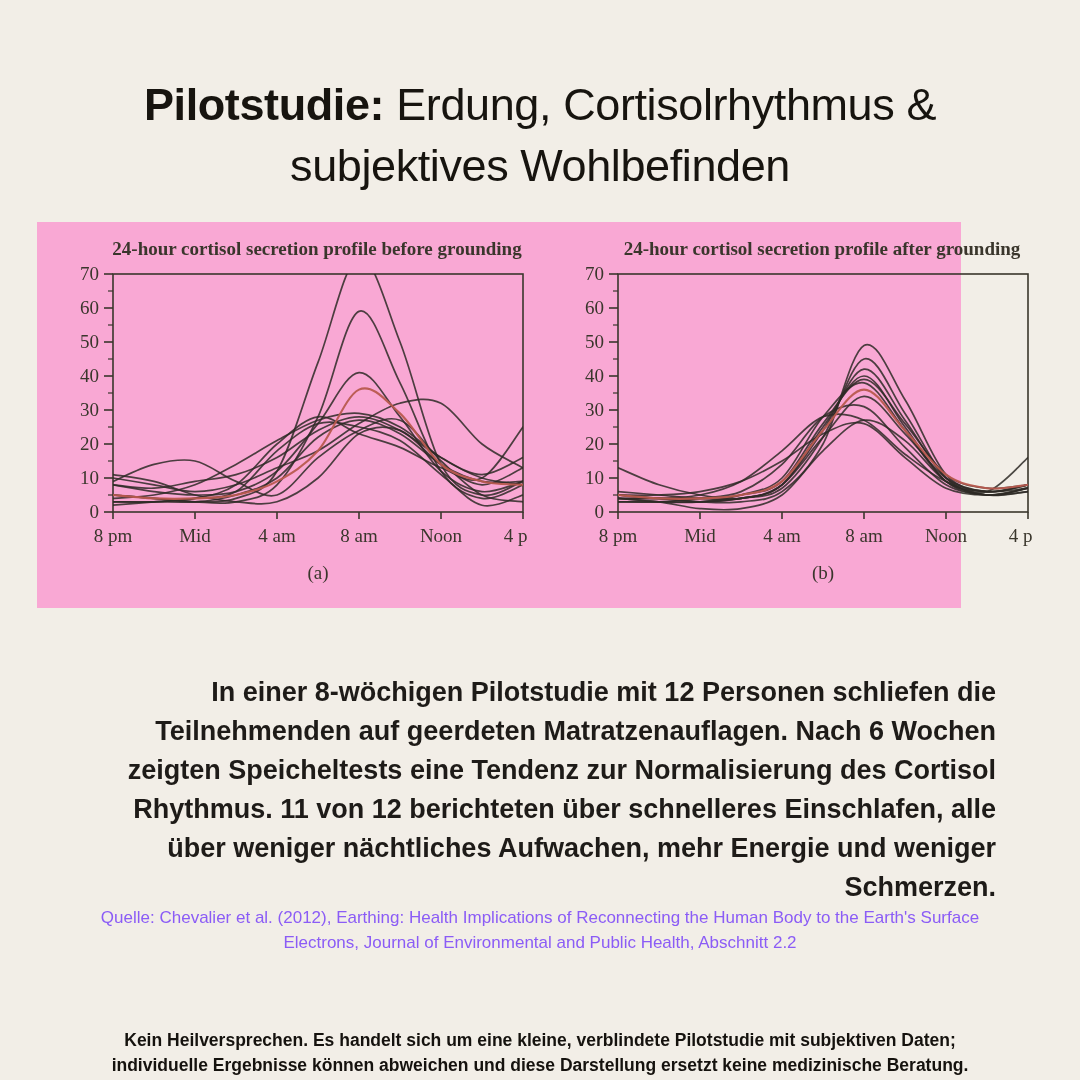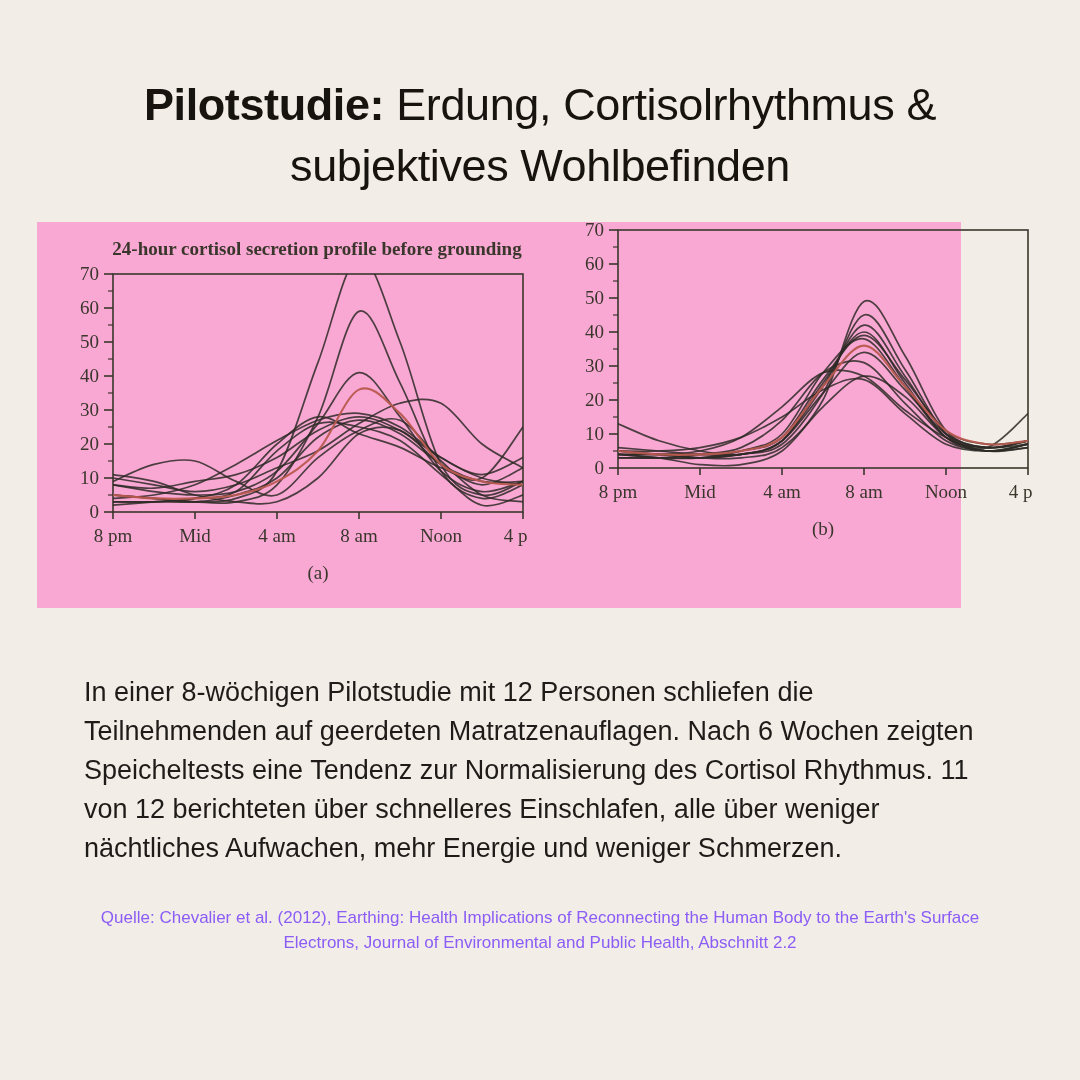--- a/index.html
+++ b/index.html
@@ -18,21 +18,21 @@
   .chart.right{left:525px;}
   .chart-title{margin-top:16px;margin-left:50px;width:420px;height:28px;text-align:center;
     font-family:"Liberation Serif","DejaVu Serif",serif;font-size:19px;font-weight:700;
     color:#3a362c;white-space:nowrap;}
   .chart-caption{margin-left:56px;width:410px;text-align:center;
     font-family:"Liberation Serif","DejaVu Serif",serif;font-size:19px;color:#3a362c;margin-top:-4px;}
   svg.plot{display:block;}
 
   
   .lead{position:absolute;top:646px;left:50%;transform:translateX(-50%);width:912px;
-    text-align:left;font-size:27px;line-height:39px;color:#1e1b18;font-weight:400;}
+    text-align:right;font-size:27px;line-height:39px;color:#1e1b18;font-weight:700;}
 
   
   .source{position:absolute;top:906px;left:50%;transform:translateX(-50%);width:880px;
     text-align:center;font-size:17px;line-height:24.5px;color:#8b5cf6;}
   .source .url{display:block;}
 
   
   .disclaimer{position:absolute;top:1010px;left:50%;transform:translateX(-50%);width:926px;
     text-align:center;font-size:17.5px;line-height:25px;font-weight:700;color:#15120e;}
 </style>
@@ -101,20 +101,21 @@
             <path d="M56.0,229.0C62.8,229.6 83.3,231.3 97.0,232.4C110.7,233.5 124.3,236.4 138.0,235.8C151.7,235.2 165.3,233.0 179.0,229.0C192.7,225.0 206.3,221.6 220.0,212.0C233.7,202.4 247.3,180.8 261.0,171.2C274.7,161.6 288.3,154.8 302.0,154.2C315.7,153.6 329.3,160.4 343.0,167.8C356.7,175.2 370.3,190.5 384.0,198.4C397.7,206.3 411.3,212.6 425.0,215.4C438.7,218.2 459.2,215.4 466.0,215.4" fill="none" stroke="#2e2a26" stroke-width="1.7" stroke-opacity="0.85" stroke-linecap="round"></path>
             <path d="M56.0,218.8C62.8,219.4 83.3,222.8 97.0,222.2C110.7,221.6 124.3,217.7 138.0,215.4C151.7,213.1 165.3,212.6 179.0,208.6C192.7,204.6 206.3,199.0 220.0,191.6C233.7,184.2 247.3,171.2 261.0,164.4C274.7,157.6 288.3,150.8 302.0,150.8C315.7,150.8 329.3,157.6 343.0,164.4C356.7,171.2 370.3,184.2 384.0,191.6C397.7,199.0 411.3,208.6 425.0,208.6C438.7,208.6 459.2,194.4 466.0,191.6" fill="none" stroke="#2e2a26" stroke-width="1.7" stroke-opacity="0.85" stroke-linecap="round"></path>
             <path d="M56.0,239.2C62.8,238.6 83.3,236.9 97.0,235.8C110.7,234.7 124.3,235.2 138.0,232.4C151.7,229.6 165.3,227.9 179.0,218.8C192.7,209.7 206.3,189.3 220.0,178.0C233.7,166.7 247.3,152.5 261.0,150.8C274.7,149.1 288.3,162.7 302.0,167.8C315.7,172.9 329.3,175.7 343.0,181.4C356.7,187.1 370.3,196.7 384.0,201.8C397.7,206.9 411.3,218.8 425.0,212.0C438.7,205.2 459.2,169.5 466.0,161.0" fill="none" stroke="#2e2a26" stroke-width="1.7" stroke-opacity="0.85" stroke-linecap="round"></path>
             <path d="M56.0,229.0C62.8,229.6 83.3,231.8 97.0,232.4C110.7,233.0 124.3,233.0 138.0,232.4C151.7,231.8 165.3,231.8 179.0,229.0C192.7,226.2 206.3,222.8 220.0,215.4C233.7,208.0 247.3,200.1 261.0,184.8C274.7,169.5 288.3,129.8 302.0,123.6C315.7,117.4 329.3,134.9 343.0,147.4C356.7,159.9 370.3,187.1 384.0,198.4C397.7,209.7 411.3,212.0 425.0,215.4C438.7,218.8 459.2,218.2 466.0,218.8" fill="none" stroke="#b85a4e" stroke-width="2.1" stroke-opacity="0.95" stroke-linecap="round"></path>
           </g>
         </svg>
       <div class="chart-caption">(a)</div>
     </div>
 
     <div class="chart right">
+      <div class="chart-title">24-hour cortisol secretion profile after grounding</div>
       <svg class="plot" width="470" height="300">
           <defs>
             <clipPath id="clip1">
               <rect x="56" y="8" width="410" height="238"></rect>
             </clipPath>
           </defs>
           <rect x="56" y="8" width="410" height="238" fill="none" stroke="#3a362c" stroke-width="1.6"></rect>
           <line x1="47" y1="246" x2="56" y2="246" stroke="#3a362c" stroke-width="1.6"></line>
           <text x="42" y="252" text-anchor="end" font-family="&quot;Liberation Serif&quot;,&quot;DejaVu Serif&quot;,serif" font-size="19" fill="#3a362c">0</text>
           <line x1="51" y1="229" x2="56" y2="229" stroke="#3a362c" stroke-width="1.2"></line>
@@ -169,14 +170,15 @@
     </div>
 
   </div>
 
   <p class="lead">In einer 8-wöchigen Pilotstudie mit 12 Personen schliefen die Teilnehmenden auf geerdeten Matratzenauflagen. Nach 6 Wochen zeigten Speicheltests eine Tendenz zur Normalisierung des Cortisol Rhythmus. 11 von 12 berichteten über schnelleres Einschlafen, alle über weniger nächtliches Aufwachen, mehr Energie und weniger Schmerzen.</p>
 
   <div class="source">
     <span>Quelle: Chevalier et al. (2012), Earthing: Health Implications of Reconnecting the Human Body to the Earth's Surface Electrons, Journal of Environmental and Public Health, Abschnitt 2.2</span>
   </div>
 
+  <p class="disclaimer">Kein Heilversprechen. Es handelt sich um eine kleine, verblindete Pilotstudie mit subjektiven Daten; individuelle Ergebnisse können abweichen und diese Darstellung ersetzt keine medizinische Beratung.</p>
 
 </div>
 
 </body></html>

